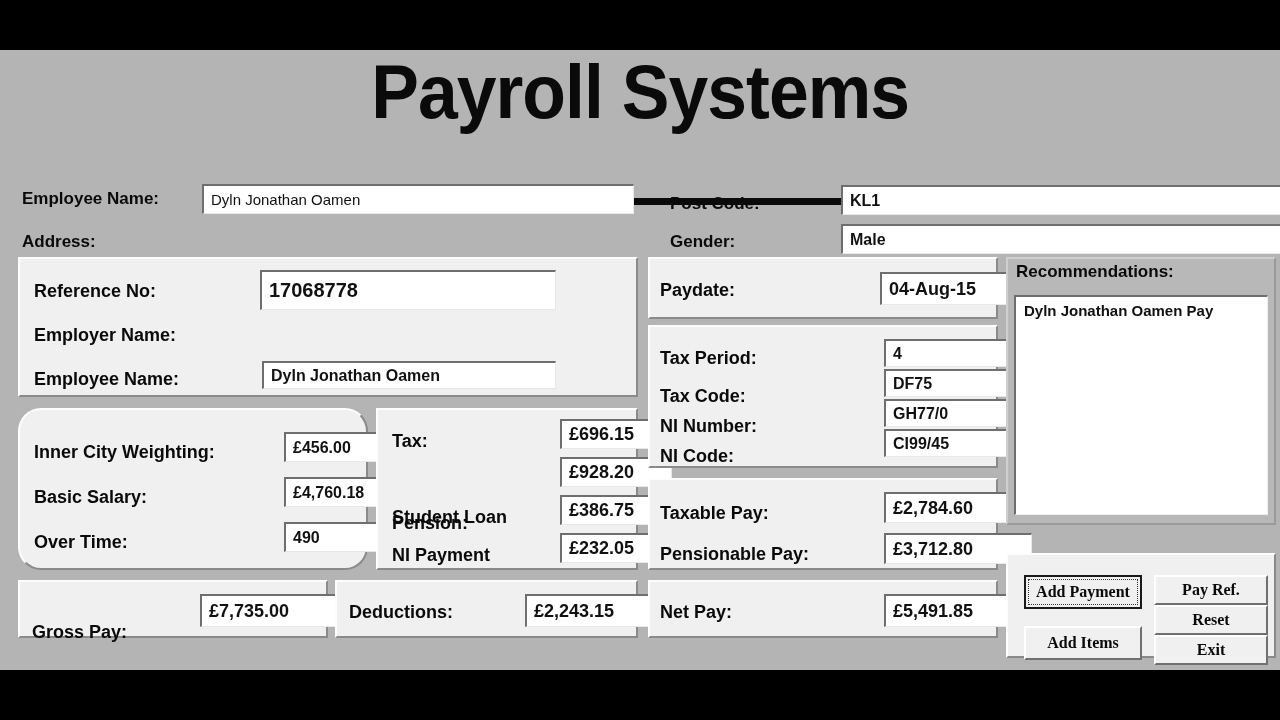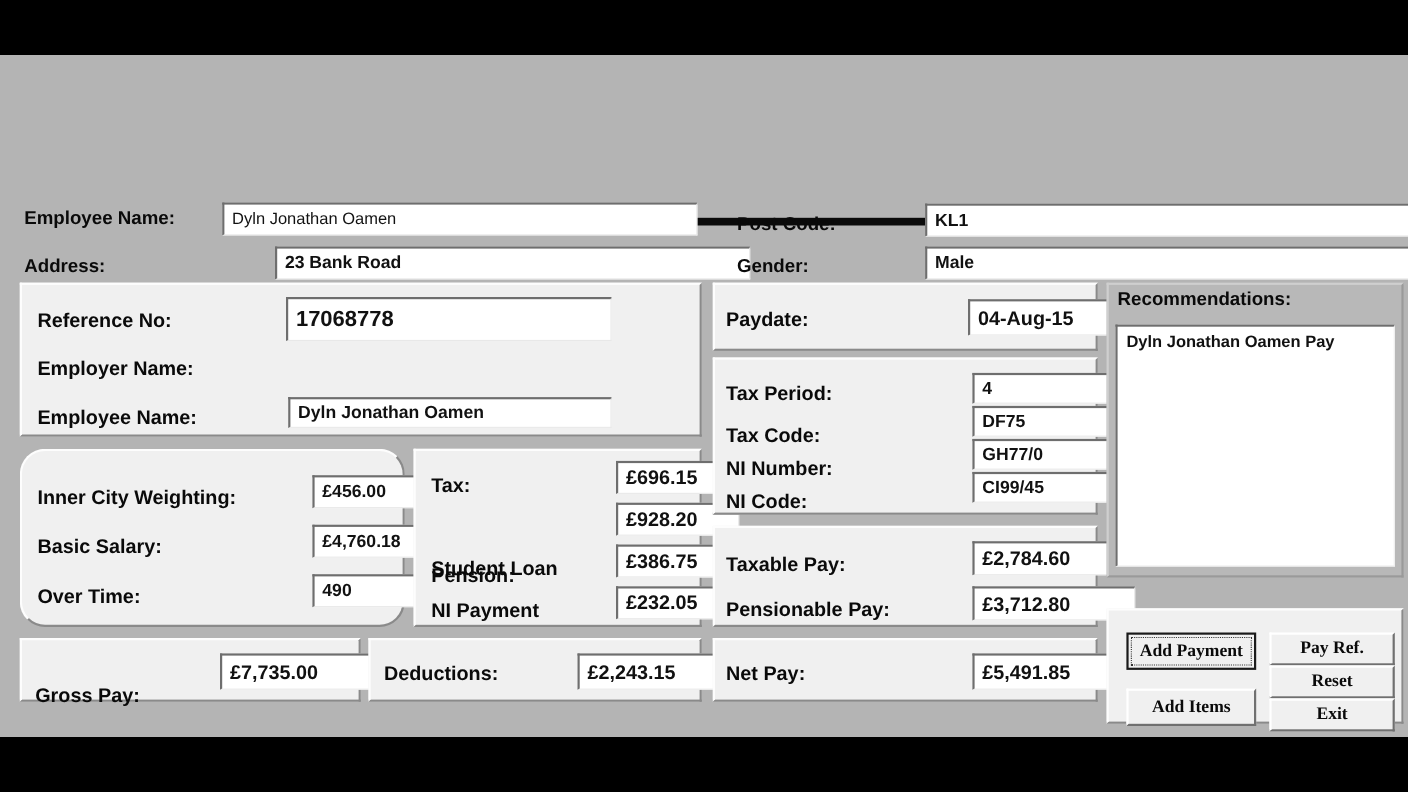--- a/index.html
+++ b/index.html
@@ -124,27 +124,29 @@
 </head>
 <body>
 
 <div id="screen">
 
   <div class="letterbox" id="bar-top"></div>
   <div class="letterbox" id="bar-bottom"></div>
 
   <div id="app">
 
+    <div id="title-wrap">
+      <div id="app-title">Payroll Systems</div>
+    </div>
     <div id="title-rule"></div>
 
     <div class="lbl md" style="left:22px; top:140px;">Employee Name:</div>
     <div class="field plain" style="left:202px; top:134px; width:432px; height:30px;">Dyln Jonathan Oamen</div>
 
     <div class="lbl md" style="left:22px; top:183px;">Address:</div>
-    <div class="field bold" style="left:202px; top:174px; width:432px; height:30px;">23 Bank Road</div>
 
     <div class="lbl md" style="left:670px; top:145px;">Post Code:</div>
     <div class="field bold" style="left:793px; top:135px; width:472px; height:30px;">KL1</div>
 
     <div class="lbl md" style="left:670px; top:183px;">Gender:</div>
     <div class="field bold" style="left:793px; top:174px; width:472px; height:30px;">Male</div>
 
     <div class="panel" style="left:18px; top:207px; width:620px; height:140px;">
       <div class="lbl lg" style="left:14px; top:23px;">Reference No:</div>
       <div class="field bold" style="left:192px; top:11px; width:296px; height:40px; font-size:20px;">17068778</div>

